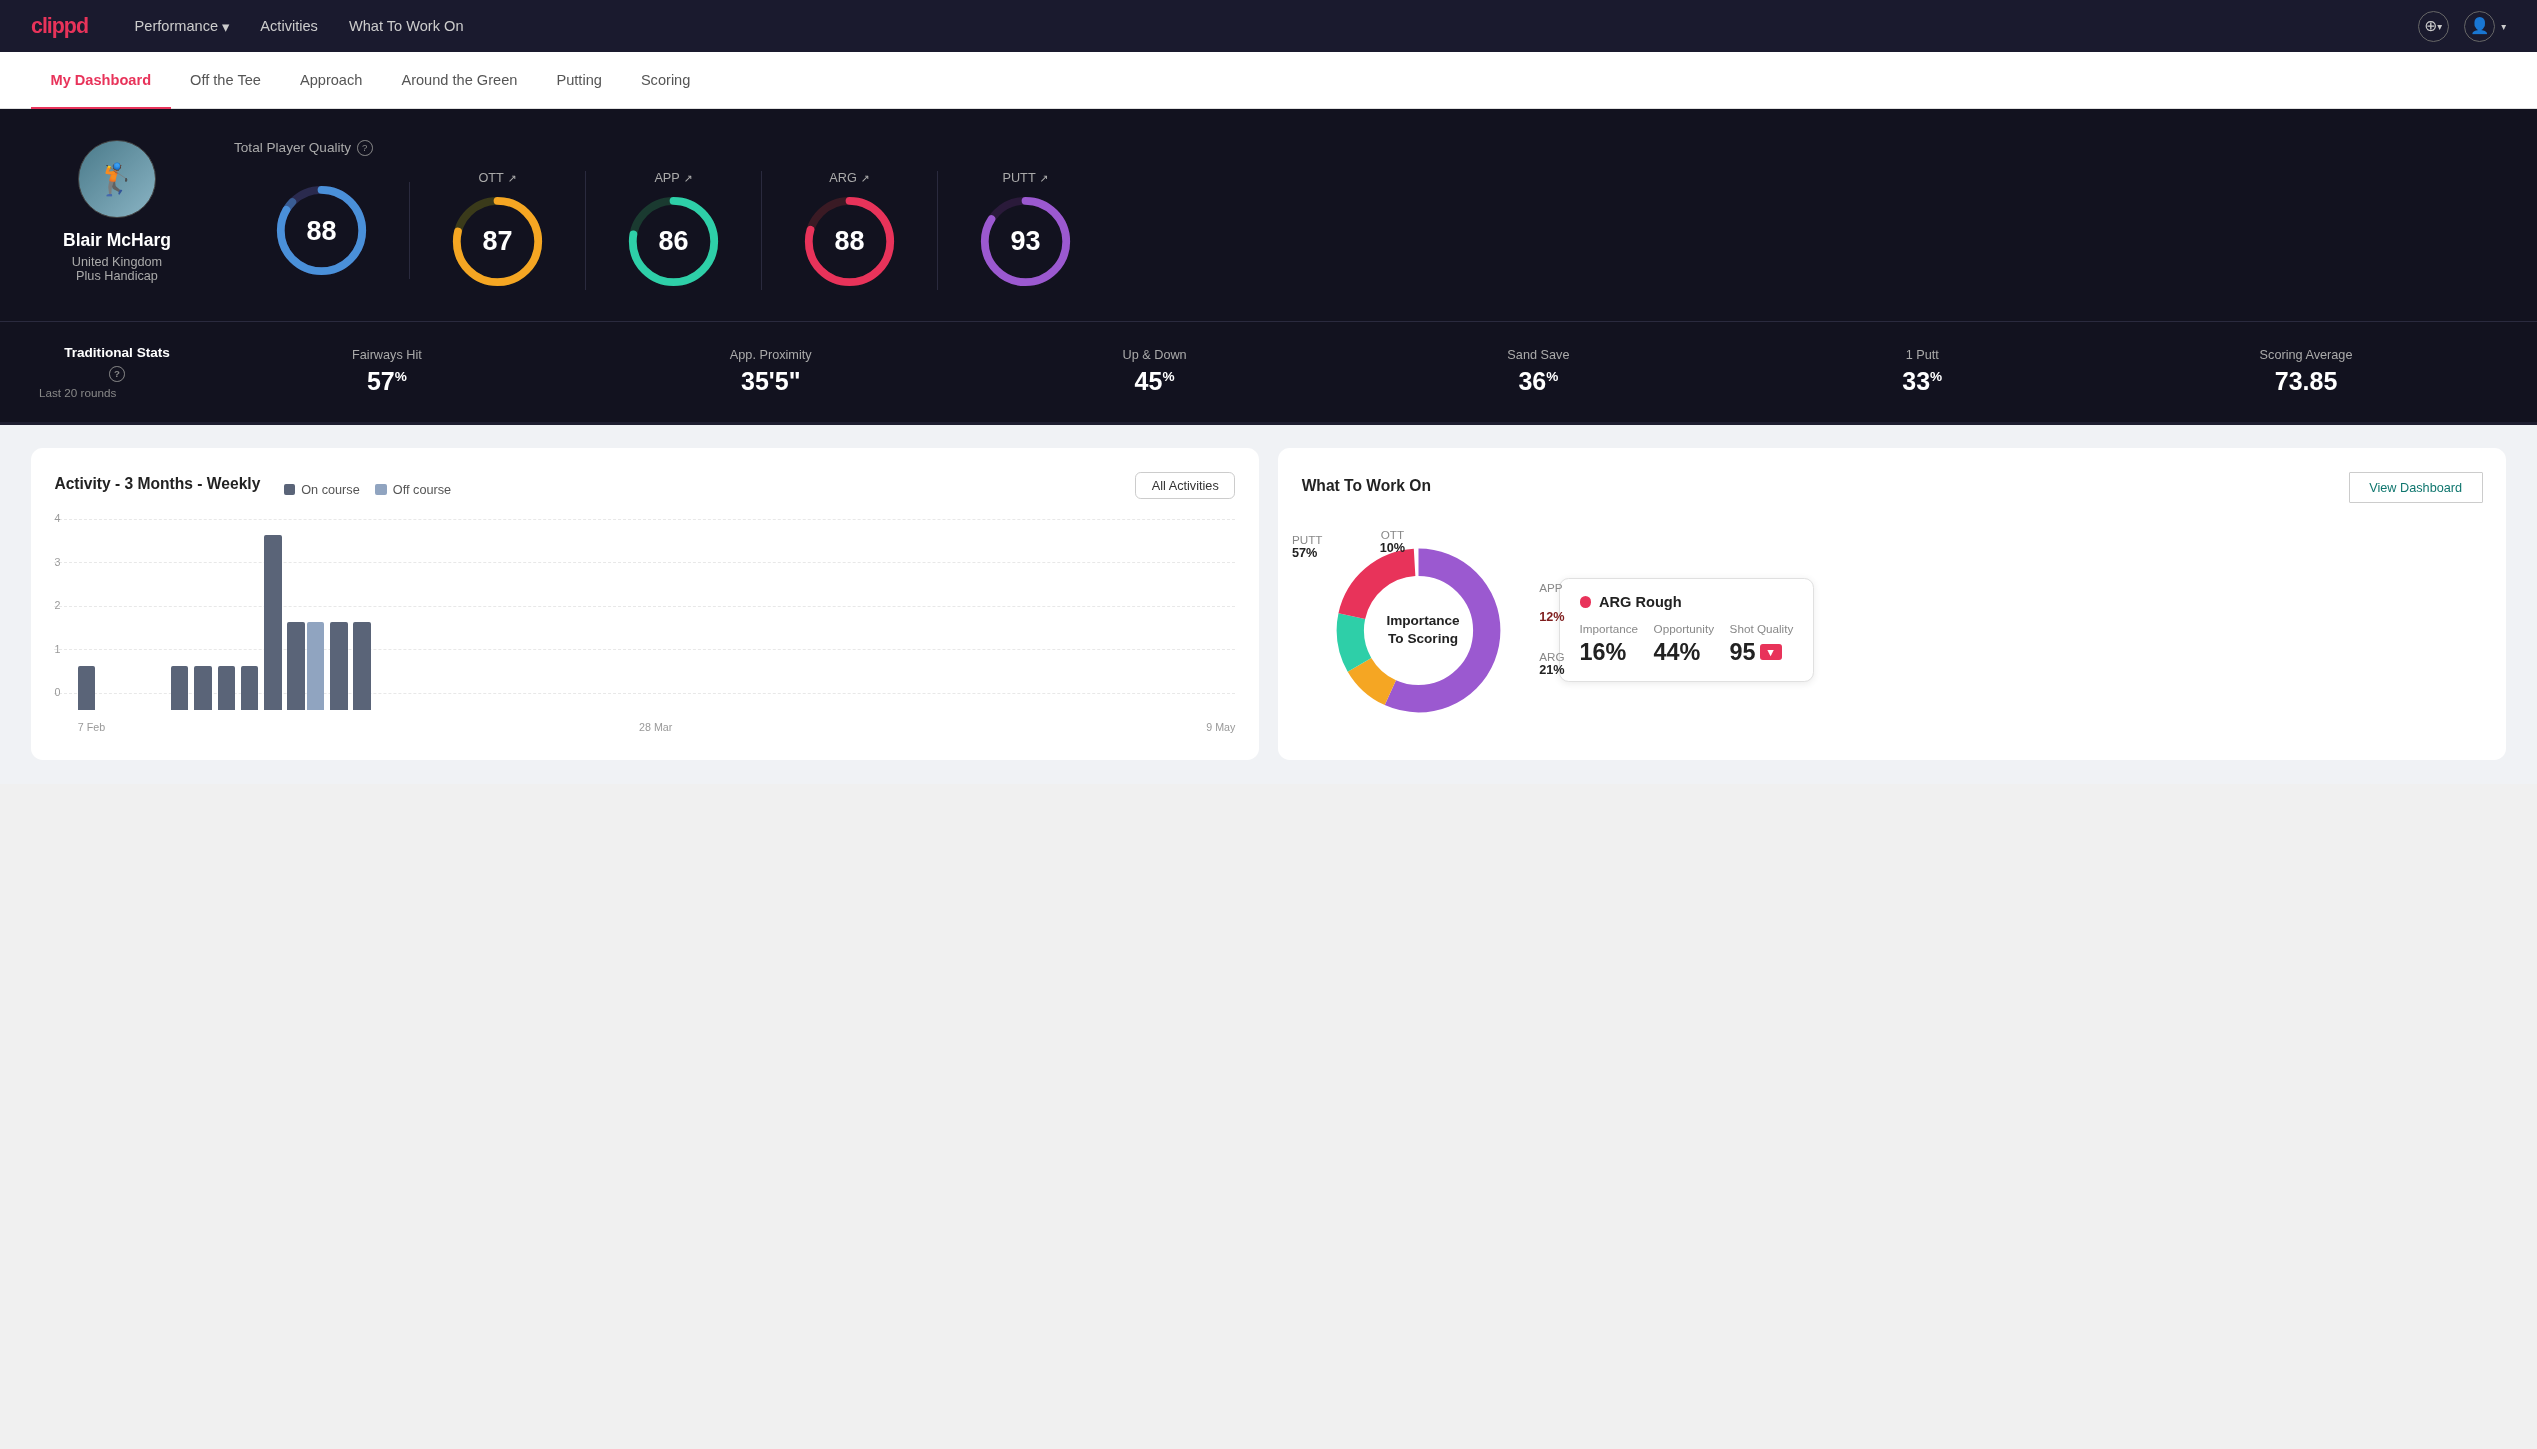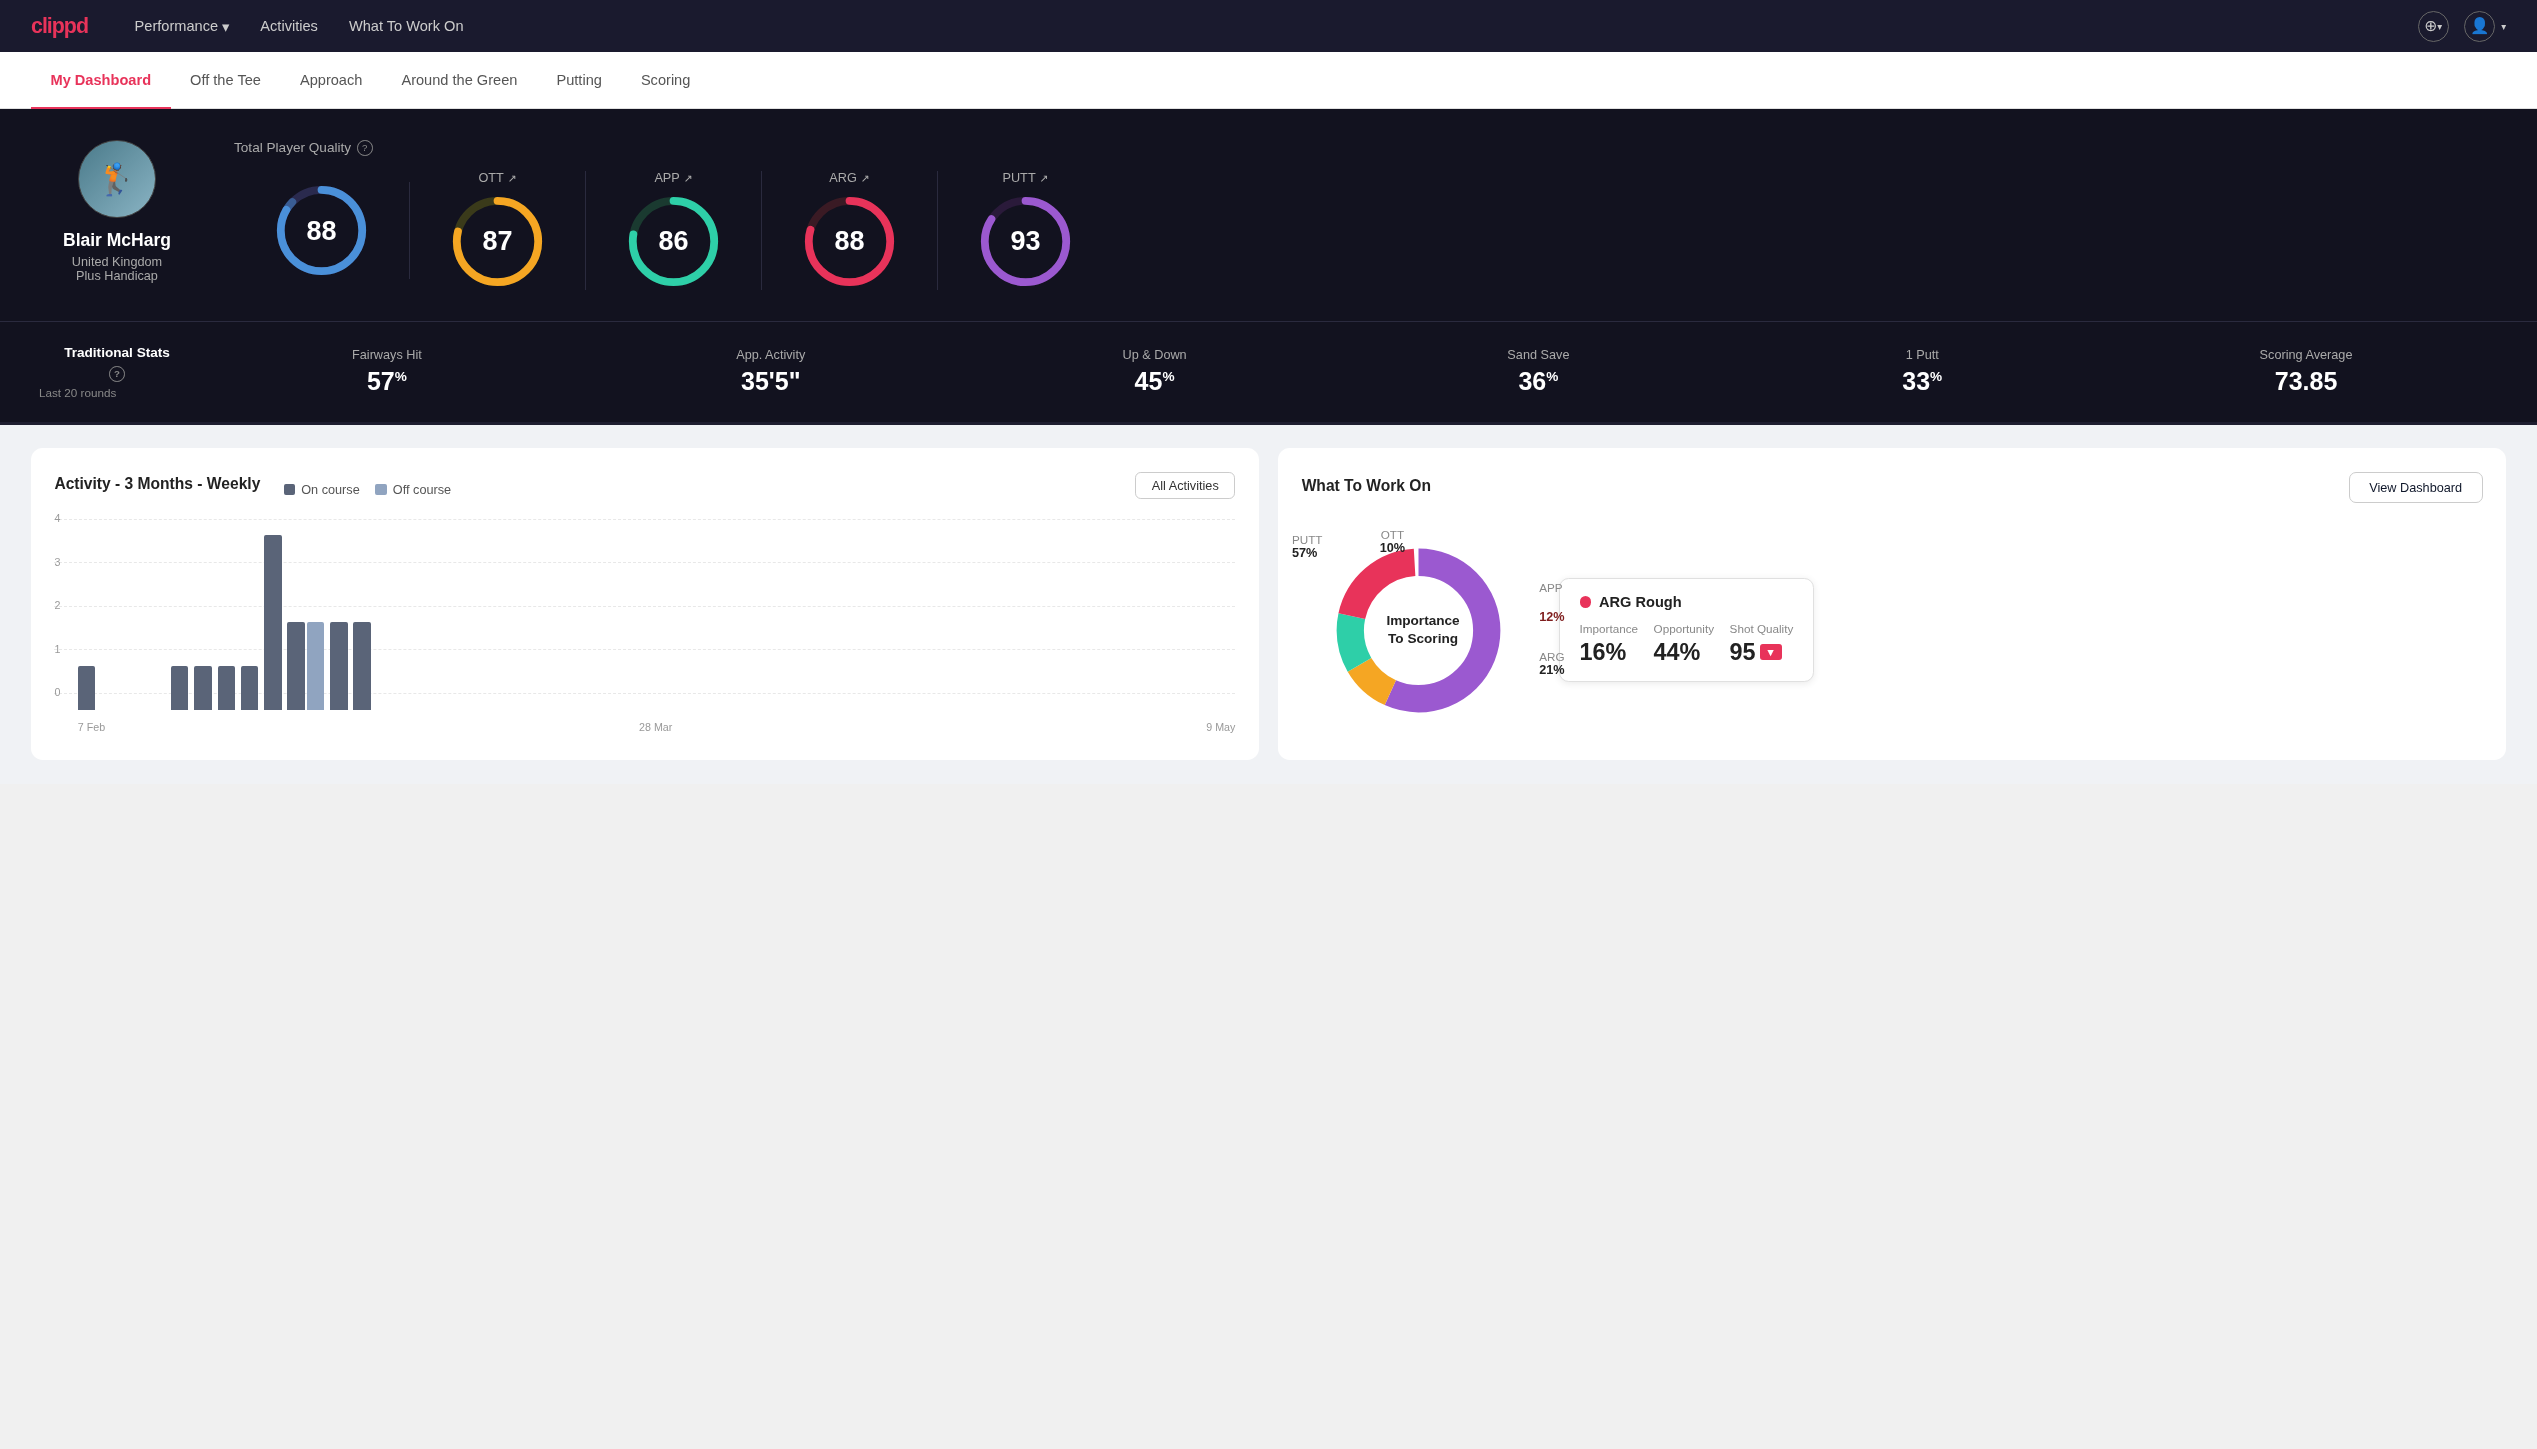--- a/index.html
+++ b/index.html
@@ -190,24 +190,24 @@
     .ic-title { display: flex; align-items: center; gap: 7.8px; font-size: 14.6px; font-weight: 600; color: #222; margin-bottom: 11.7px; }
     .ic-dot { width: 11.7px; height: 11.7px; border-radius: 50%; background: #e8335a; }
     .ic-metrics { display: flex; gap: 15.6px; }
     .ic-metric { text-align: center; }
     .ic-metric-label { font-size: 11.7px; color: #888; margin-bottom: 3.9px; }
     .ic-metric-val { font-size: 23.4px; font-weight: 700; color: #222; display: flex; align-items: center; gap: 3.9px; }
     .ic-badge { background: #e8335a; color: #fff; font-size: 10.7px; padding: 1.9px 5.8px; border-radius: 2.9px; }
 
     .view-dashboard-btn {
       border: 1.5px solid #ccc;
-      border-radius: 7px;
+      border-radius: 1px;
       padding: 7.8px 19.5px;
       font-size: 12.7px;
-      color: #0f172a;
+      color: #0f766e;
       cursor: pointer;
       background: #fff;
       white-space: nowrap;
     }
     .help-icon { display: inline-flex; align-items: center; justify-content: center; width: 15.6px; height: 15.6px; border-radius: 50%; border: 1px solid #888; font-size: 9.7px; color: #888; cursor: pointer; }
   </style>
 </head>
 <body>
 
 <nav class="top-nav">
@@ -330,21 +330,21 @@
       <span>Traditional Stats</span>
       <span class="help-icon">?</span>
     </div>
     <div class="sublabel">Last 20 rounds</div>
   </div>
   <div class="stat-item">
     <div class="stat-name">Fairways Hit</div>
     <div class="stat-val">57<sup>%</sup></div>
   </div>
   <div class="stat-item">
-    <div class="stat-name">App. Activity</div>
+    <div class="stat-name">App. Proximity</div>
     <div class="stat-val">35'5"</div>
   </div>
   <div class="stat-item">
     <div class="stat-name">Up &amp; Down</div>
     <div class="stat-val">45<sup>%</sup></div>
   </div>
   <div class="stat-item">
     <div class="stat-name">Sand Save</div>
     <div class="stat-val">36<sup>%</sup></div>
   </div>

